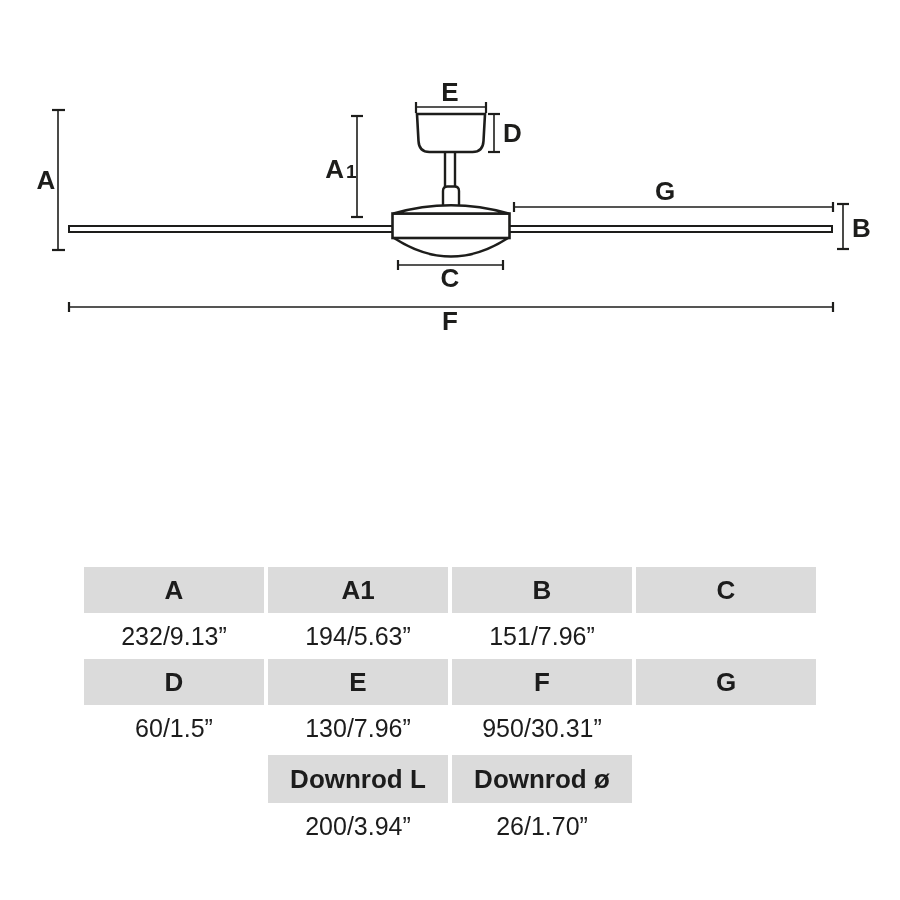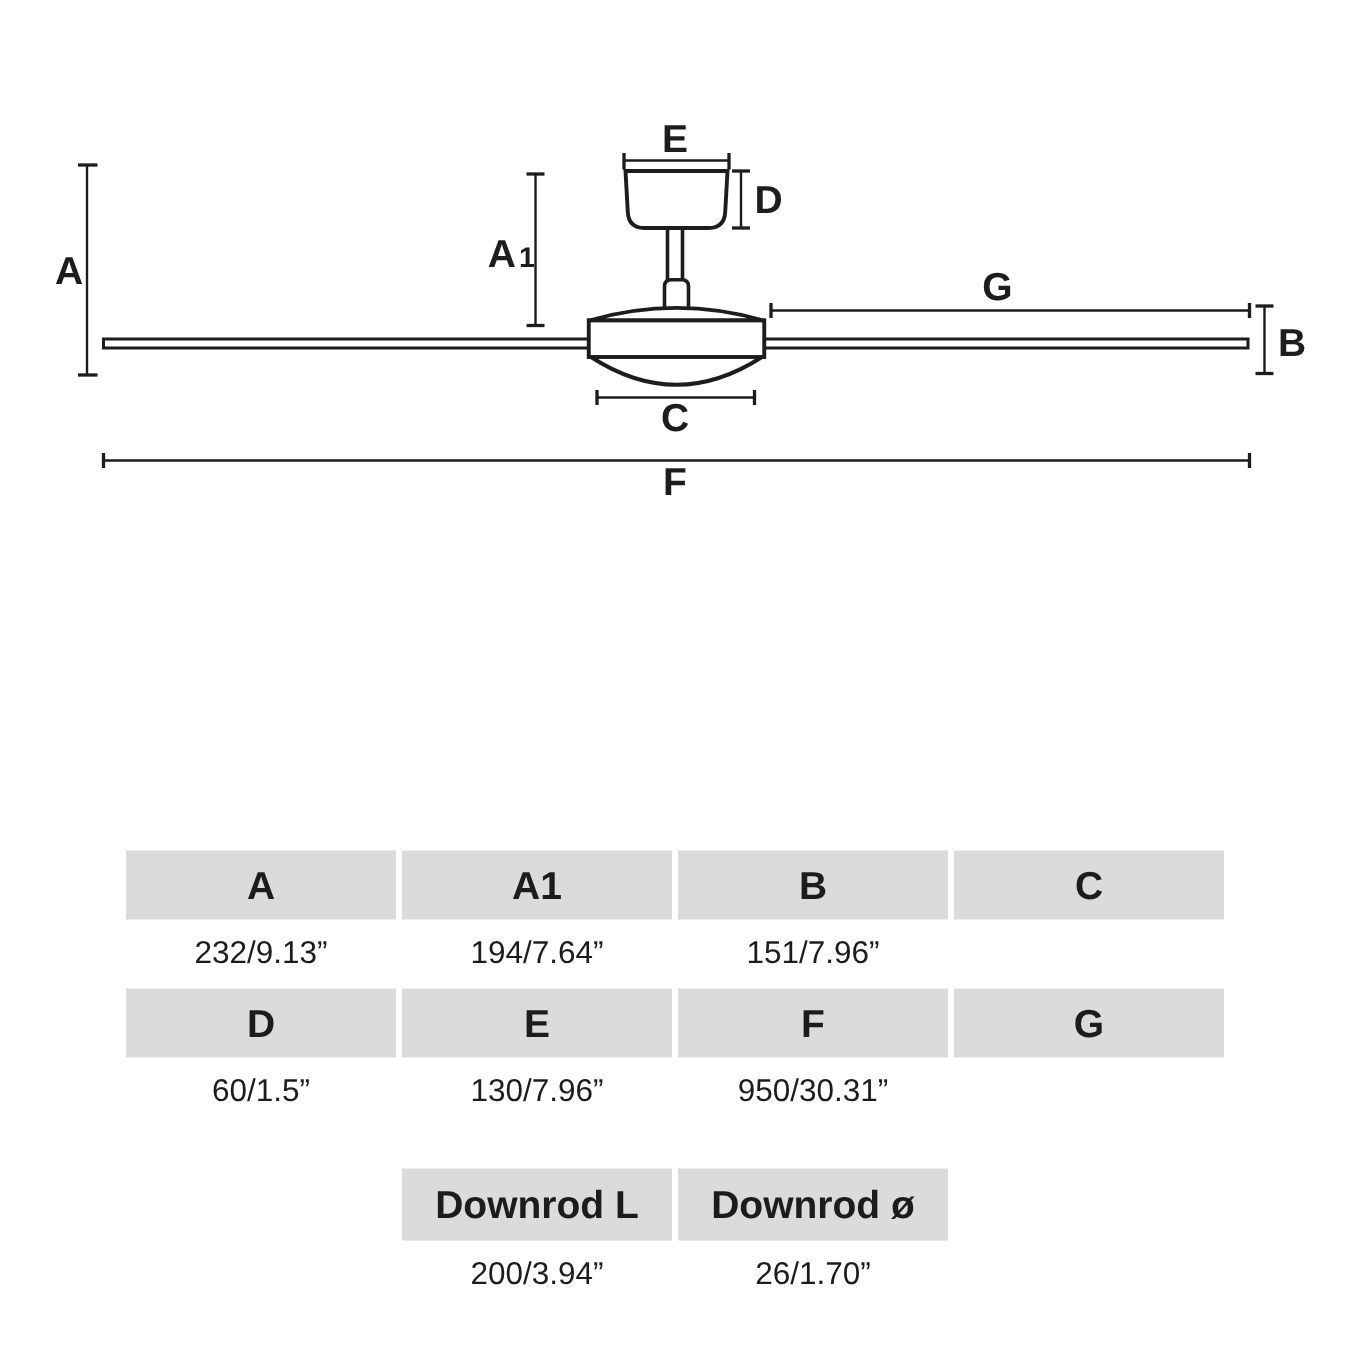--- a/index.html
+++ b/index.html
@@ -49,24 +49,24 @@
     white-space: nowrap;
   }
   .cell.head {
     background: #dbdbdb;
     font-weight: bold;
     font-size: 26px;
   }
   .cell.val {
     background: transparent;
     font-weight: normal;
-    font-size: 21px;
+    font-size: 25px;
   }
   .trow.downrod-header {
-    margin-top: 28px;
+    margin-top: 4px;
   }
   .trow.downrod-header .cell {
     height: 48px;
   }
   .cell.spacer {
     background: transparent;
   }
 </style>
 </head>
 <body>
@@ -145,21 +145,21 @@
   <div class="spec-table">
 
     <div class="trow">
       <div class="cell head">A</div>
       <div class="cell head">A1</div>
       <div class="cell head">B</div>
       <div class="cell head">C</div>
     </div>
     <div class="trow">
       <div class="cell val">232/9.13”</div>
-      <div class="cell val">194/7.64”</div>
+      <div class="cell val">194/5.63”</div>
       <div class="cell val">151/7.96”</div>
     </div>
 
     <div class="trow">
       <div class="cell head">D</div>
       <div class="cell head">E</div>
       <div class="cell head">F</div>
       <div class="cell head">G</div>
     </div>
     <div class="trow">

